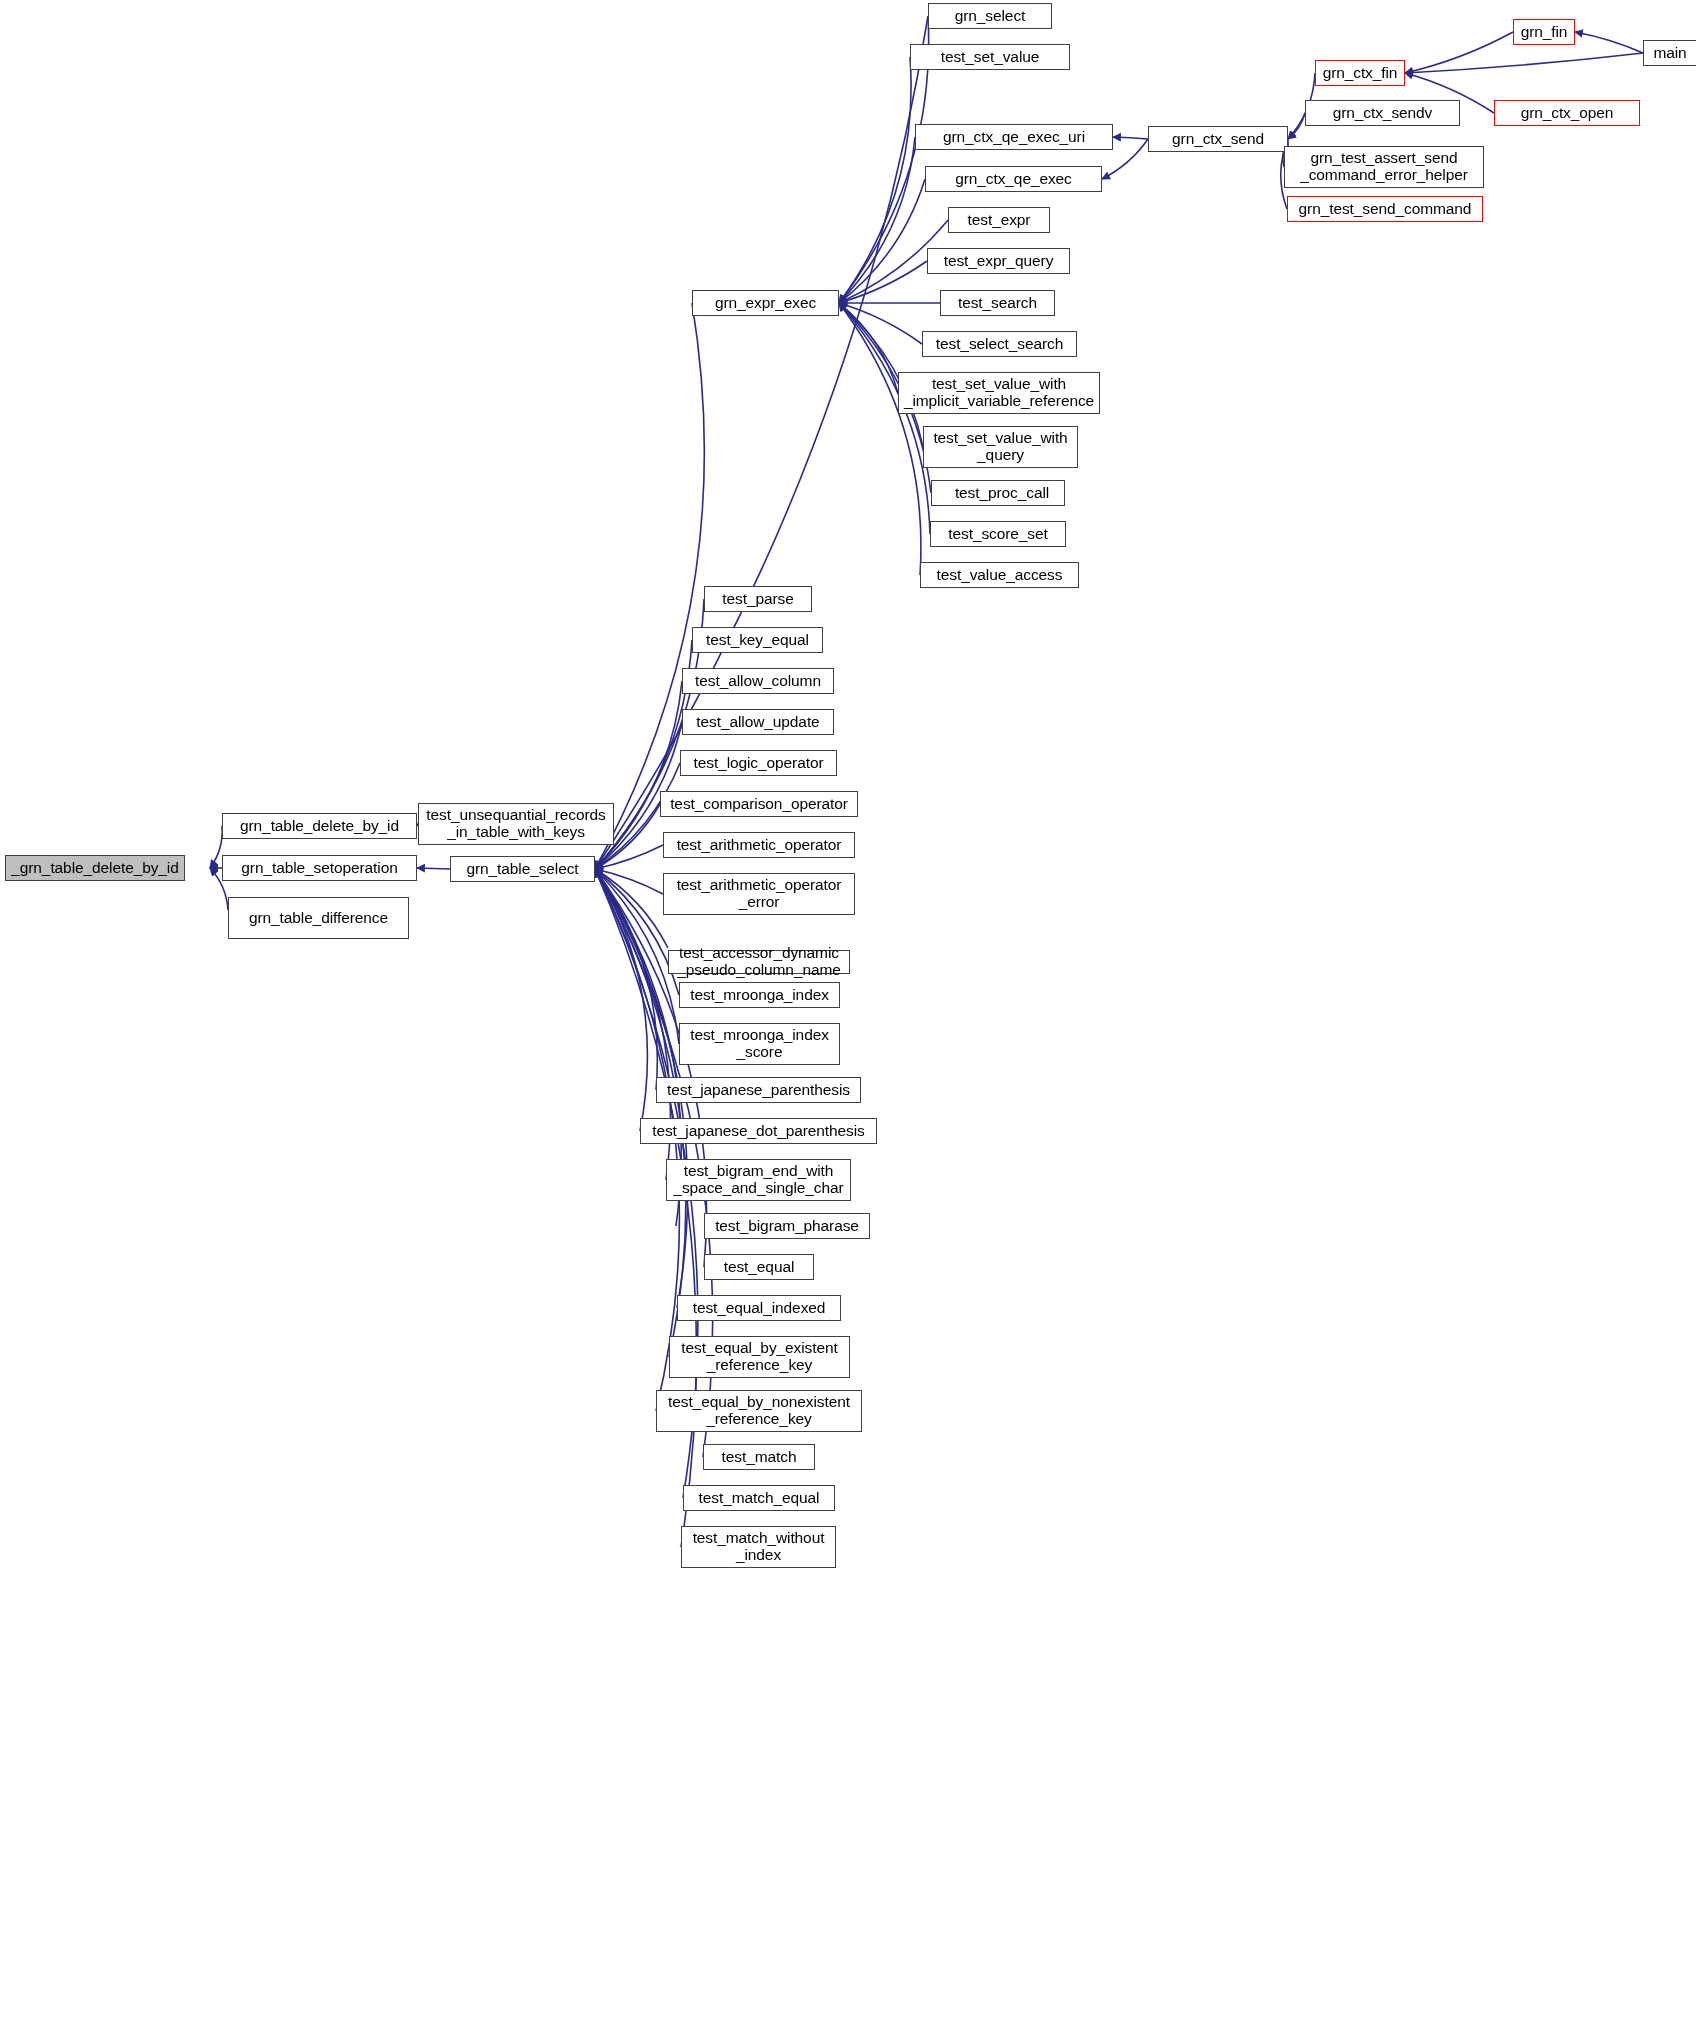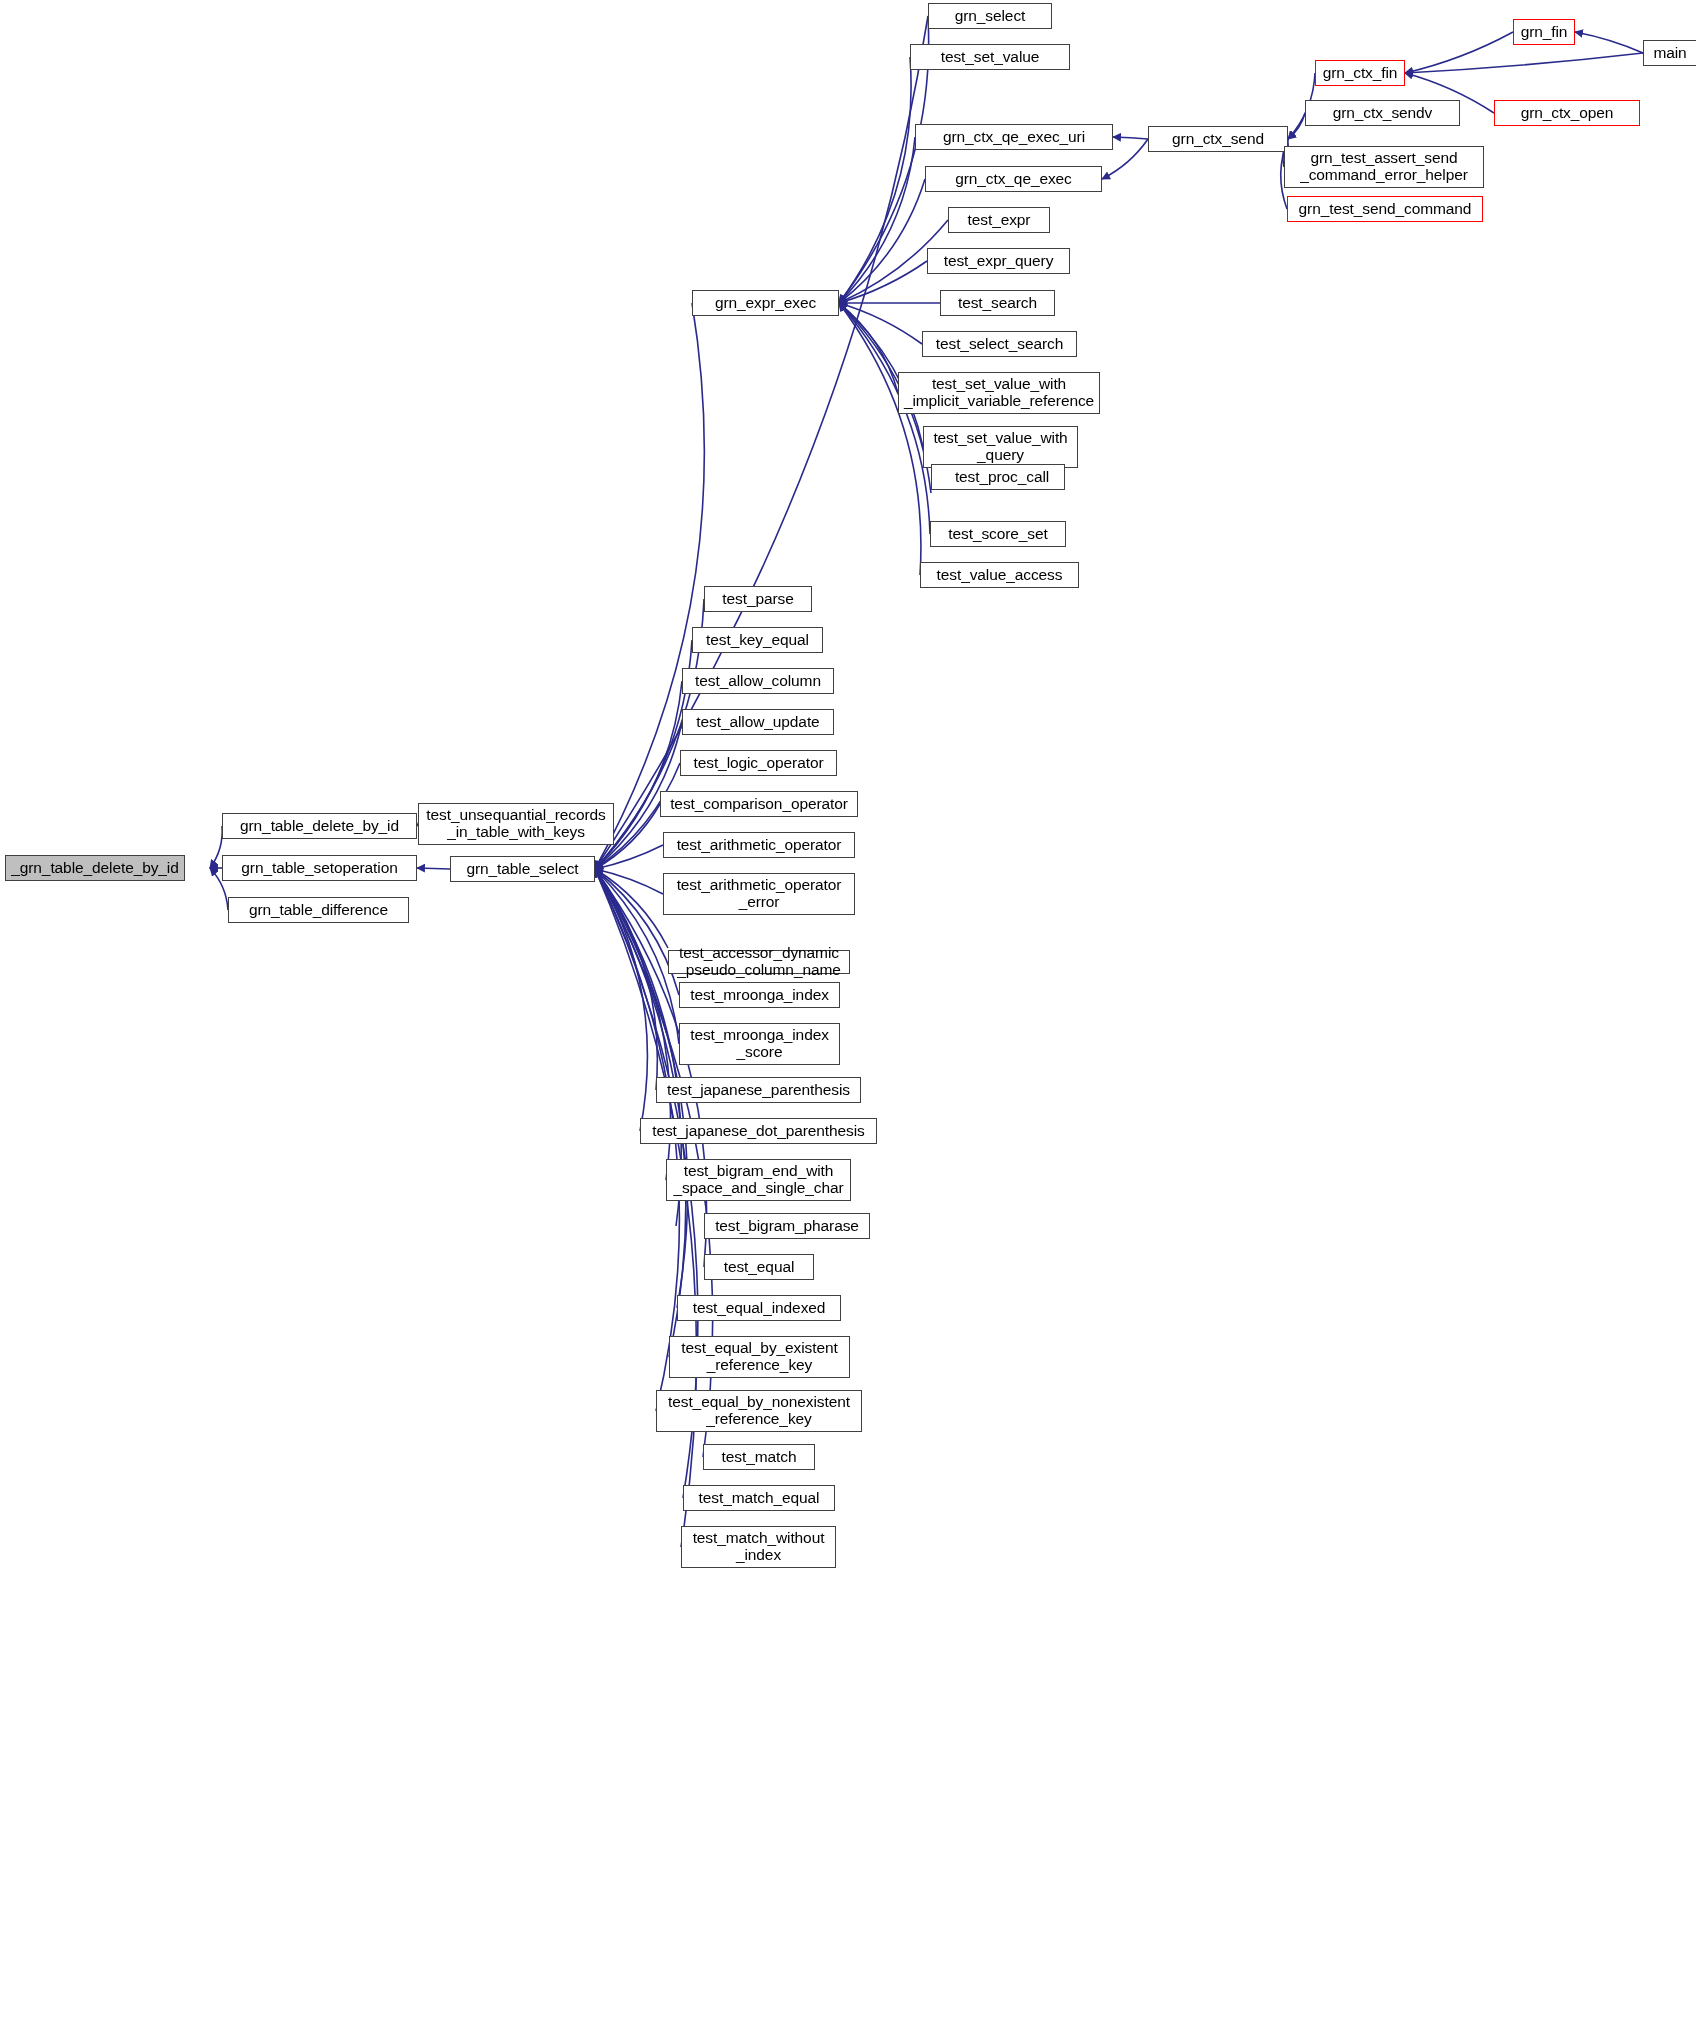--- a/index.html
+++ b/index.html
@@ -128,39 +128,39 @@
       <div class="node red" style="left: 1287px; top: 196px; width: 196px; height: 26px;">grn_test_send_command</div>
       <div class="node" style="left: 948px; top: 207px; width: 102px; height: 26px;">test_expr</div>
       <div class="node" style="left: 927px; top: 248px; width: 143px; height: 26px;">test_expr_query</div>
       <div class="node" style="left: 692px; top: 290px; width: 147px; height: 26px;">grn_expr_exec</div>
       <div class="node" style="left: 940px; top: 290px; width: 115px; height: 26px;">test_search</div>
       <div class="node" style="left: 922px; top: 331px; width: 155px; height: 26px;">test_select_search</div>
       <div class="node" style="left: 898px; top: 372px; width: 202px; height: 42px;">test_set_value_with
 _implicit_variable_reference</div>
       <div class="node" style="left: 923px; top: 426px; width: 155px; height: 42px;">test_set_value_with
 _query</div>
-      <div class="node" style="left: 931px; top: 464px; width: 134px; height: 26px; padding-left: 8px;">test_proc_call</div>
+      <div class="node" style="left: 931px; top: 480px; width: 134px; height: 26px; padding-left: 8px;">test_proc_call</div>
       <div class="node" style="left: 930px; top: 521px; width: 136px; height: 26px; text-align: center;">test_score_set</div>
       <div class="node" style="left: 920px; top: 562px; width: 159px; height: 26px;">test_value_access</div>
       <div class="node" style="left: 704px; top: 586px; width: 108px; height: 26px;">test_parse</div>
       <div class="node" style="left: 692px; top: 627px; width: 131px; height: 26px;">test_key_equal</div>
       <div class="node" style="left: 682px; top: 668px; width: 152px; height: 26px;">test_allow_column</div>
       <div class="node" style="left: 682px; top: 709px; width: 152px; height: 26px;">test_allow_update</div>
       <div class="node" style="left: 680px; top: 750px; width: 157px; height: 26px;">test_logic_operator</div>
       <div class="node" style="left: 660px; top: 791px; width: 198px; height: 26px;">test_comparison_operator</div>
       <div class="node" style="left: 418px; top: 803px; width: 196px; height: 42px;">test_unsequantial_records
 _in_table_with_keys</div>
       <div class="node" style="left: 663px; top: 832px; width: 192px; height: 26px;">test_arithmetic_operator</div>
       <div class="node" style="left: 222px; top: 813px; width: 195px; height: 26px;">grn_table_delete_by_id</div>
       <div class="node" style="left: 663px; top: 873px; width: 192px; height: 42px;">test_arithmetic_operator
 _error</div>
       <div class="node highlight" style="left: 5px; top: 855px; width: 180px; height: 26px;">_grn_table_delete_by_id</div>
       <div class="node" style="left: 222px; top: 855px; width: 195px; height: 26px;">grn_table_setoperation</div>
       <div class="node" style="left: 450px; top: 856px; width: 145px; height: 26px;">grn_table_select</div>
-      <div class="node" style="left: 228px; top: 897px; width: 181px; height: 26px;">grn_table_difference</div>
+      <div class="node" style="left: 228px; top: 897px; width: 181px; height: 42px;">grn_table_difference</div>
       <div class="node" style="left: 668px; top: 927px; width: 182px; height: 24px; margin-top: 23px;">test_accessor_dynamic
 _pseudo_column_name</div>
       <div class="node" style="left: 679px; top: 982px; width: 161px; height: 26px;">test_mroonga_index</div>
       <div class="node" style="left: 679px; top: 1023px; width: 161px; height: 42px;">test_mroonga_index
 _score</div>
       <div class="node" style="left: 656px; top: 1077px; width: 205px; height: 26px;">test_japanese_parenthesis</div>
       <div class="node" style="left: 640px; top: 1118px; width: 237px; height: 26px;">test_japanese_dot_parenthesis</div>
       <div class="node" style="left: 666px; top: 1159px; width: 185px; height: 42px;">test_bigram_end_with
 _space_and_single_char</div>
       <div class="node" style="left: 676px; top: 1213px; width: 166px; height: 26px; margin-left: 28px;">test_bigram_pharase</div>

